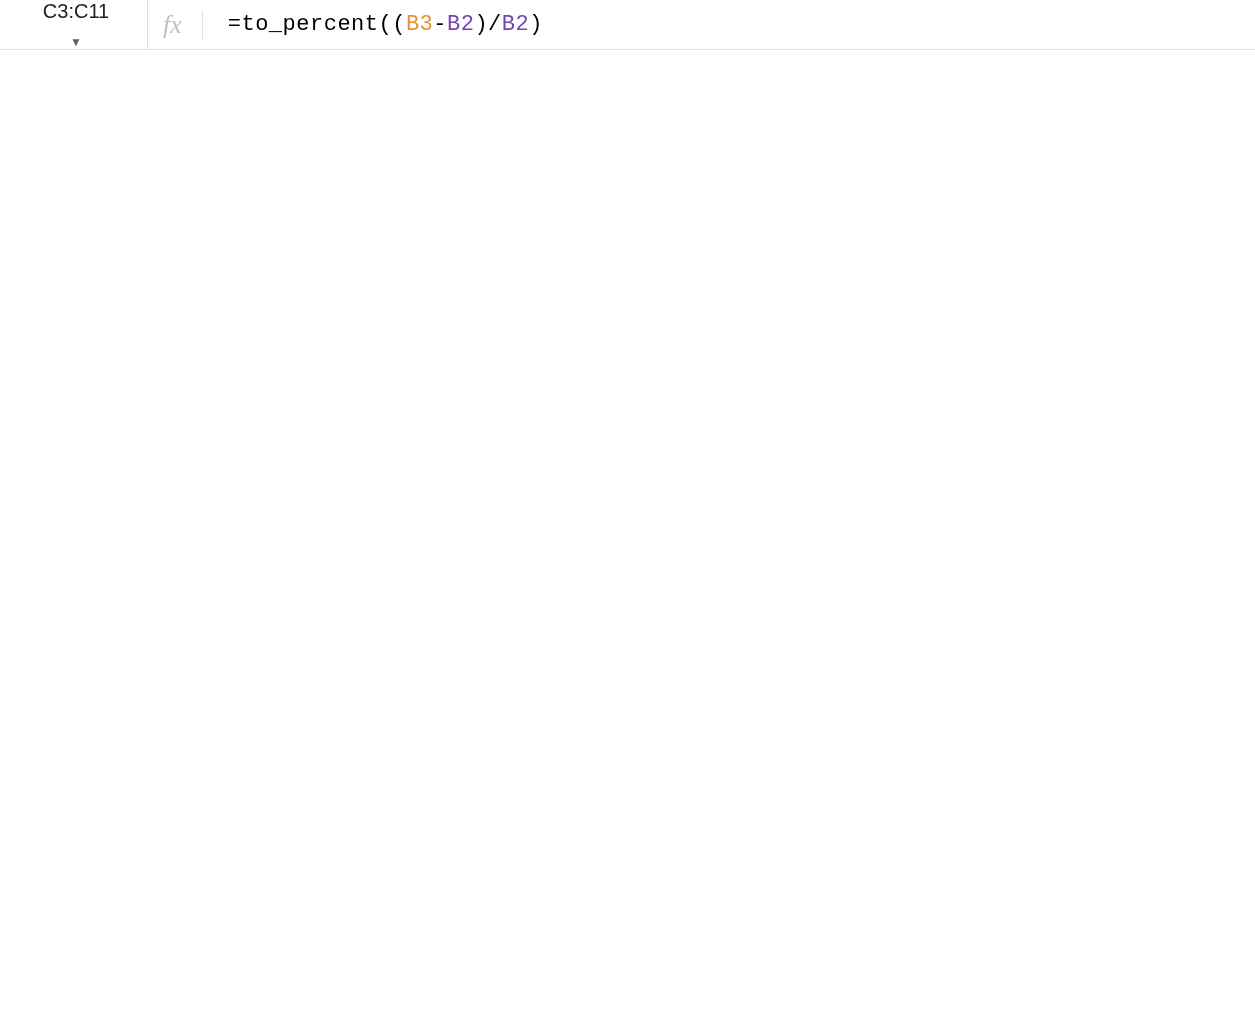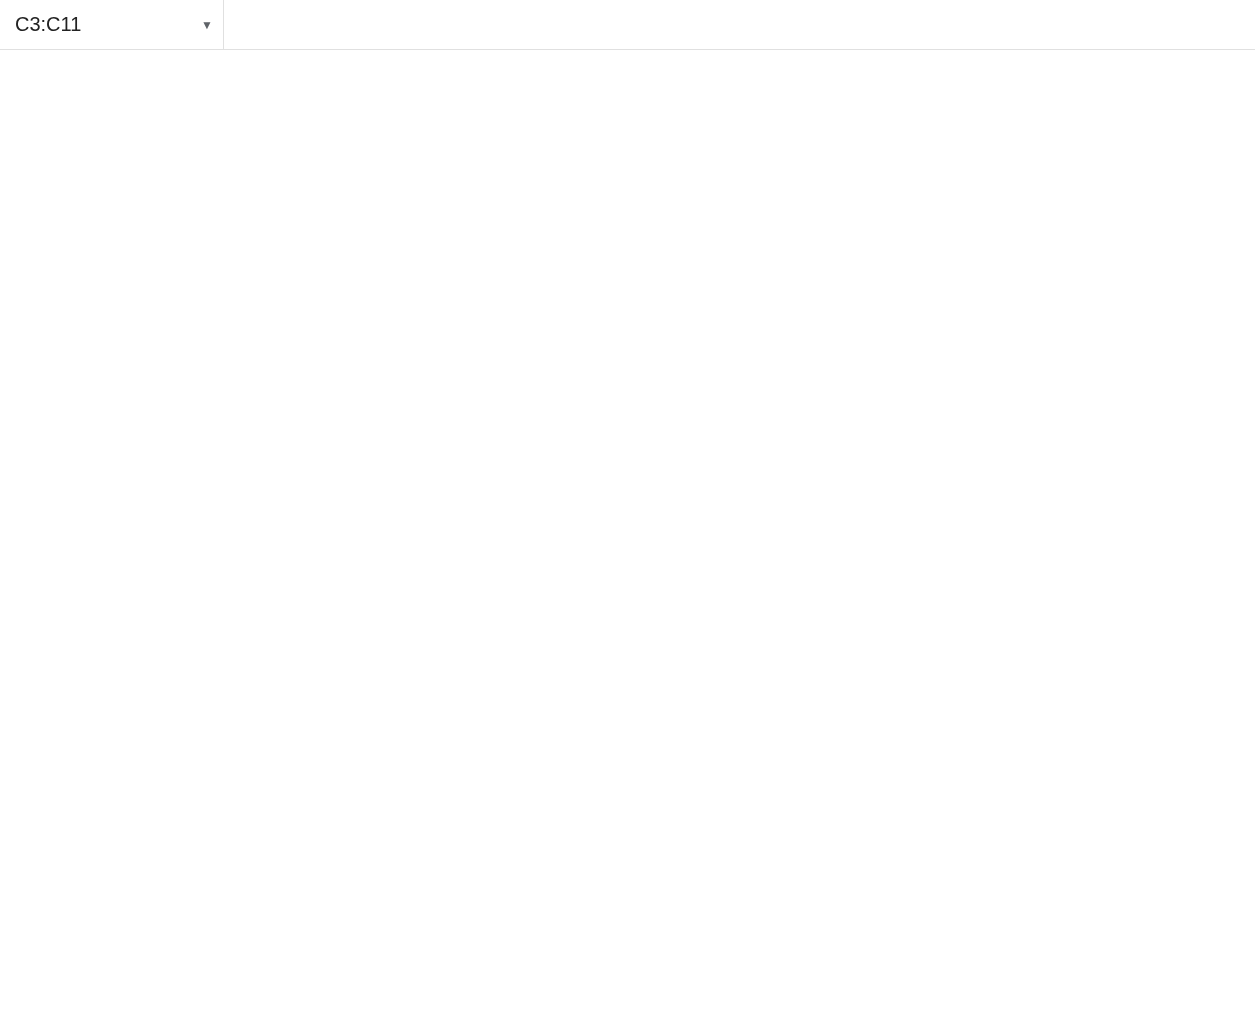--- a/index.html
+++ b/index.html
@@ -18,26 +18,27 @@
       display: flex;
       align-items: center;
       height: 50px;
       border-bottom: 1px solid #e0e0e0;
       background: #fff;
     }
     .name-box {
       display: flex;
       align-items: center;
       justify-content: space-between;
-      width: 224px;
+      width: 148px;
       height: 100%;
       padding: 0 10px 0 15px;
       font-size: 20px;
       color: #222;
       border-right: 1px solid #e0e0e0;
+      flex-direction: column;
     }
     .name-box .dropdown {
       color: #5f6368;
       font-size: 12px;
     }
     .fx-container {
       display: flex;
       align-items: center;
       flex: 1;
       height: 100%;
@@ -177,20 +178,26 @@
       left: 0;
     }
   </style>
 </head>
 <body>
 
 <div class="formula-bar">
   <div class="name-box">
     <span>C3:C11</span>
     <span class="dropdown">▼</span>
+  </div>
+  <div class="fx-container">
+    <span class="fx-label">fx</span>
+    <div class="formula-input">
+      <span>=to_percent((</span><span class="ref-orange">B3</span><span>-</span><span class="ref-purple">B2</span><span>)/</span><span class="ref-purple">B2</span><span>)</span>
+    </div>
   </div>
 </div>
 
 <div class="grid-container">
   <div class="corner-box"></div>
 
   <div class="col-headers" id="col-headers">
       <div class="col-header" style="width: 222px;">A</div>
       <div class="col-header" style="width: 218px;">B</div>
       <div class="col-header selected" style="width: 218px;">C</div>

